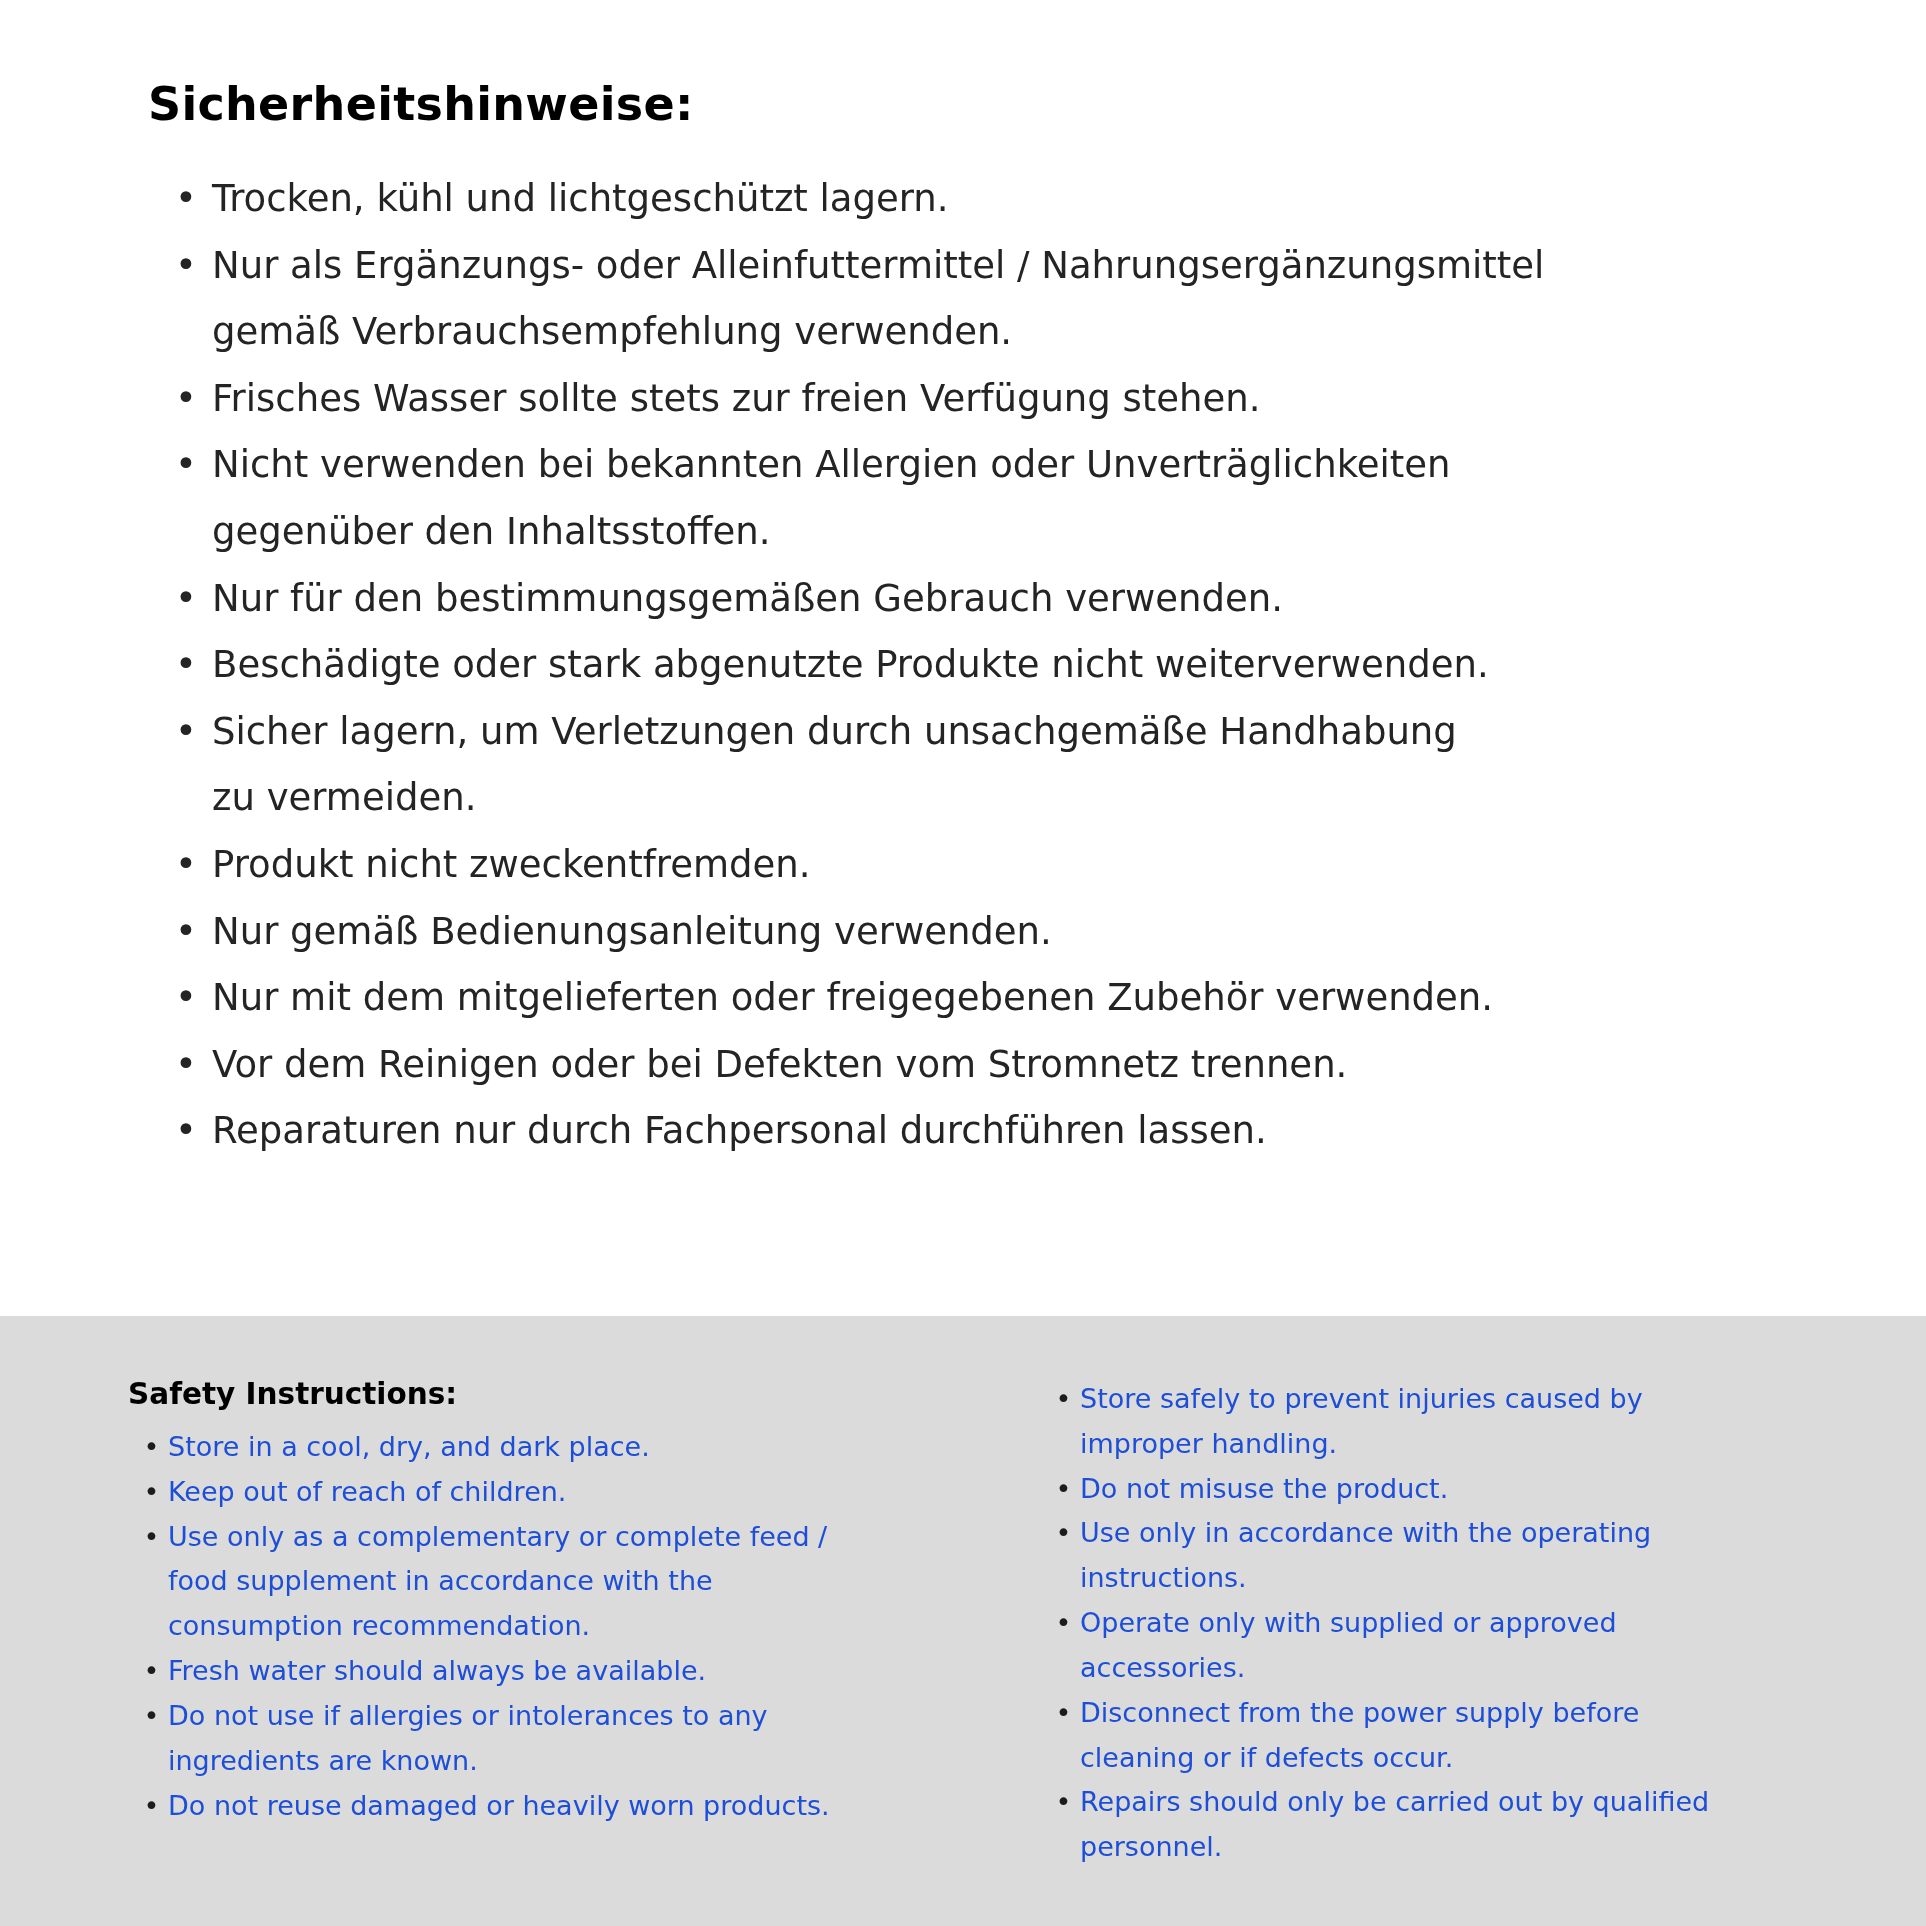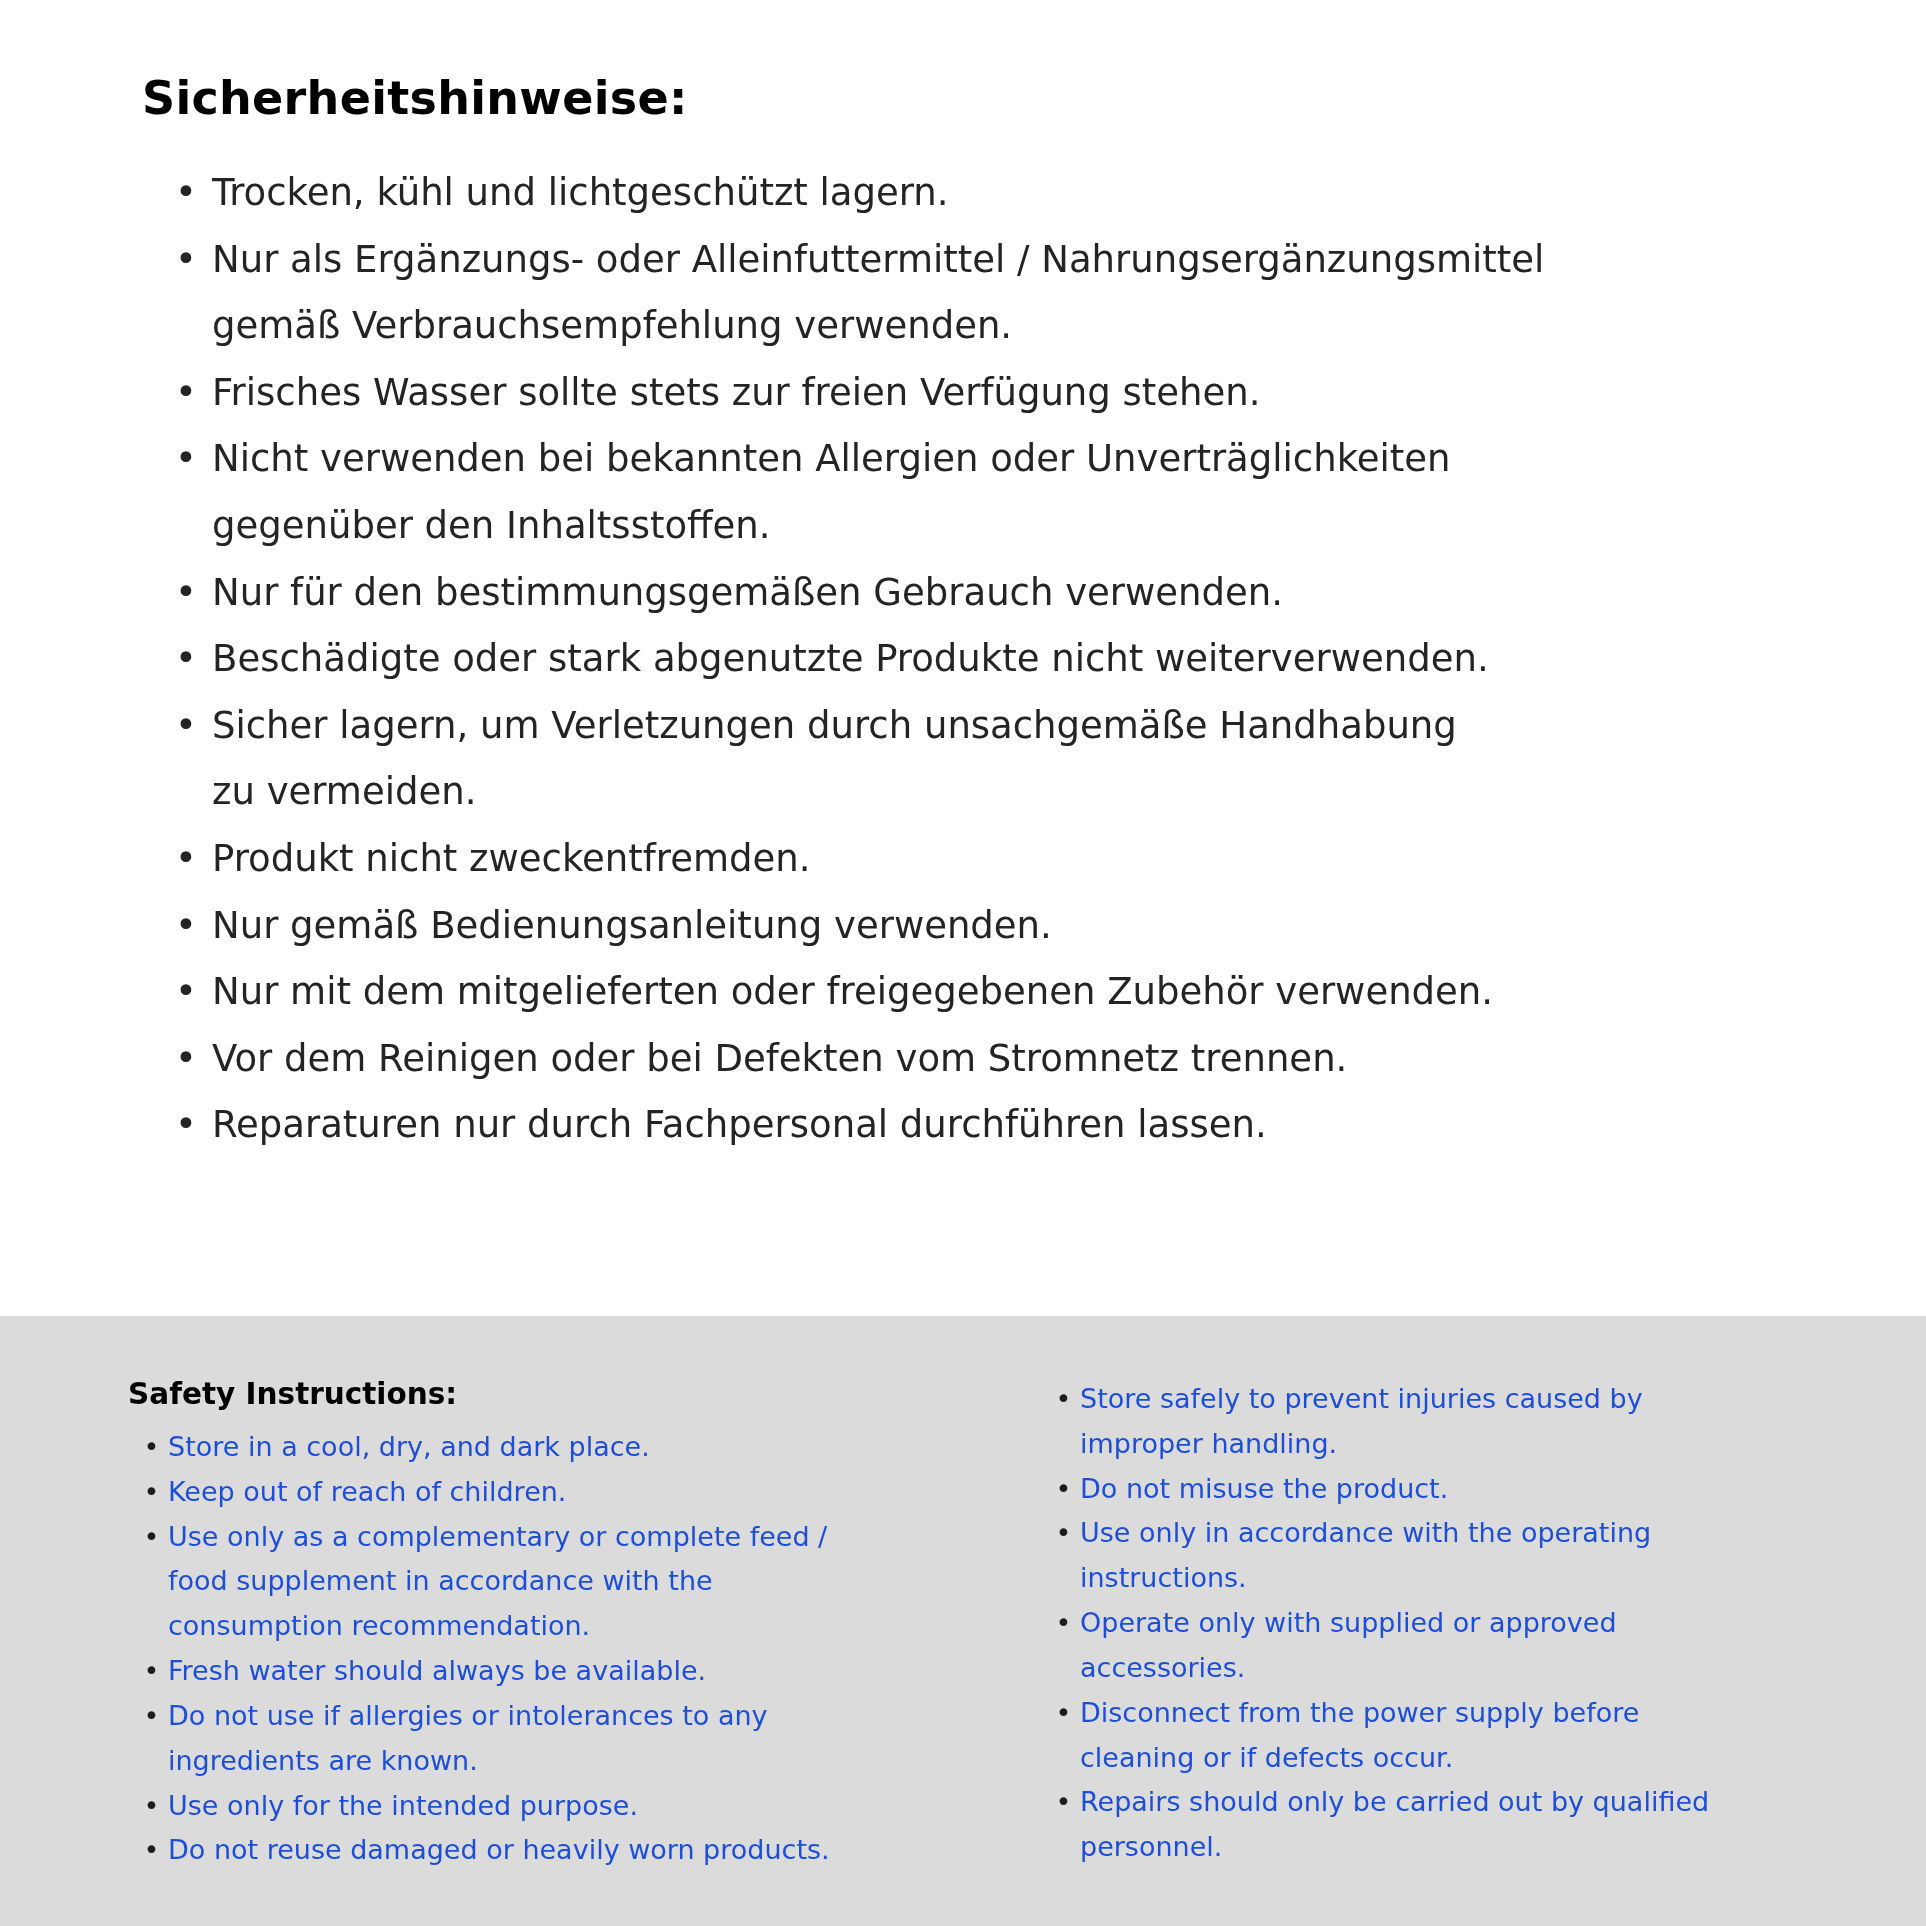--- a/index.html
+++ b/index.html
@@ -21,21 +21,21 @@
   .german-section {
     box-sizing: border-box;
     height: 1316px;
     padding: 67px 103px 0 138px;
     background: #ffffff;
   }
   .german-heading {
     font-size: 46px;
     font-weight: 700;
     color: #000000;
-    margin: 4px;
+    margin: 10px;
     letter-spacing: 0.3px;
   }
   ul.bullet-list {
     list-style: none;
     margin: 0;
     padding: 0;
   }
   .german-section ul.bullet-list {
     margin-top: 35px;
   }
@@ -124,21 +124,20 @@
     <h2 class="english-heading">Safety Instructions:</h2>
     <ul class="bullet-list">
       <li>Store in a cool, dry, and dark place.</li>
       <li>Keep out of reach of children.</li>
       <li>Use only as a complementary or complete feed /
 food supplement in accordance with the
 consumption recommendation.</li>
       <li>Fresh water should always be available.</li>
       <li>Do not use if allergies or intolerances to any
 ingredients are known.</li>
-      <li>Use only for the intended purpose.</li>
       <li>Do not reuse damaged or heavily worn products.</li>
     </ul>
   </div>
   <div class="col-right">
     <ul class="bullet-list">
       <li>Store safely to prevent injuries caused by
 improper handling.</li>
       <li>Do not misuse the product.</li>
       <li>Use only in accordance with the operating
 instructions.</li>

